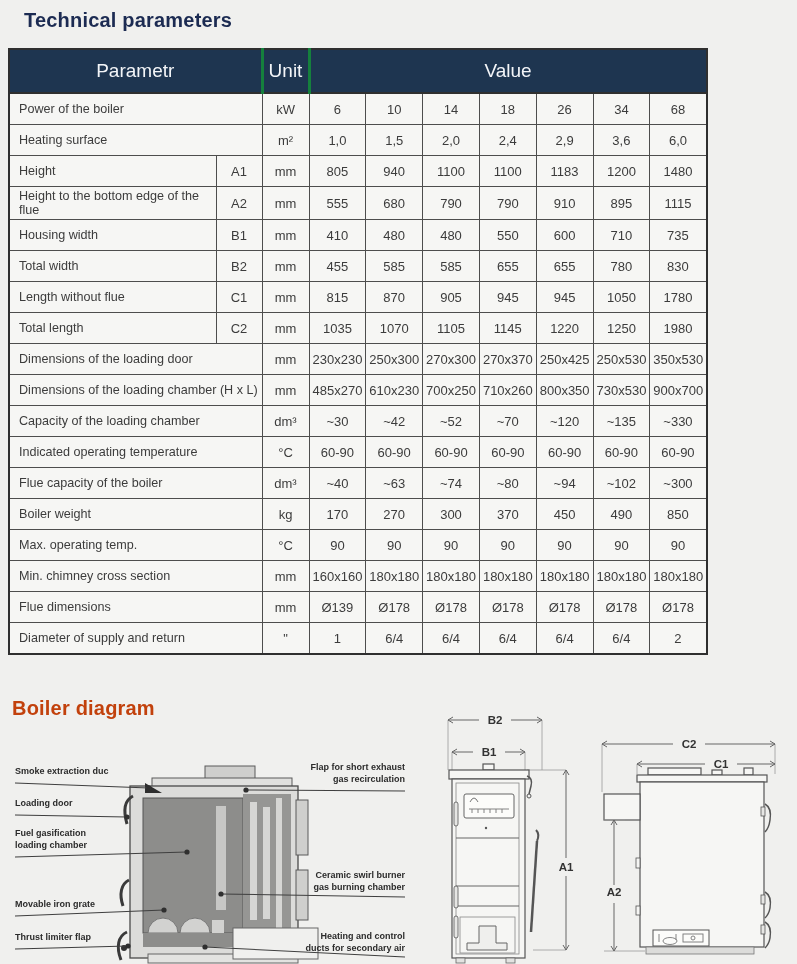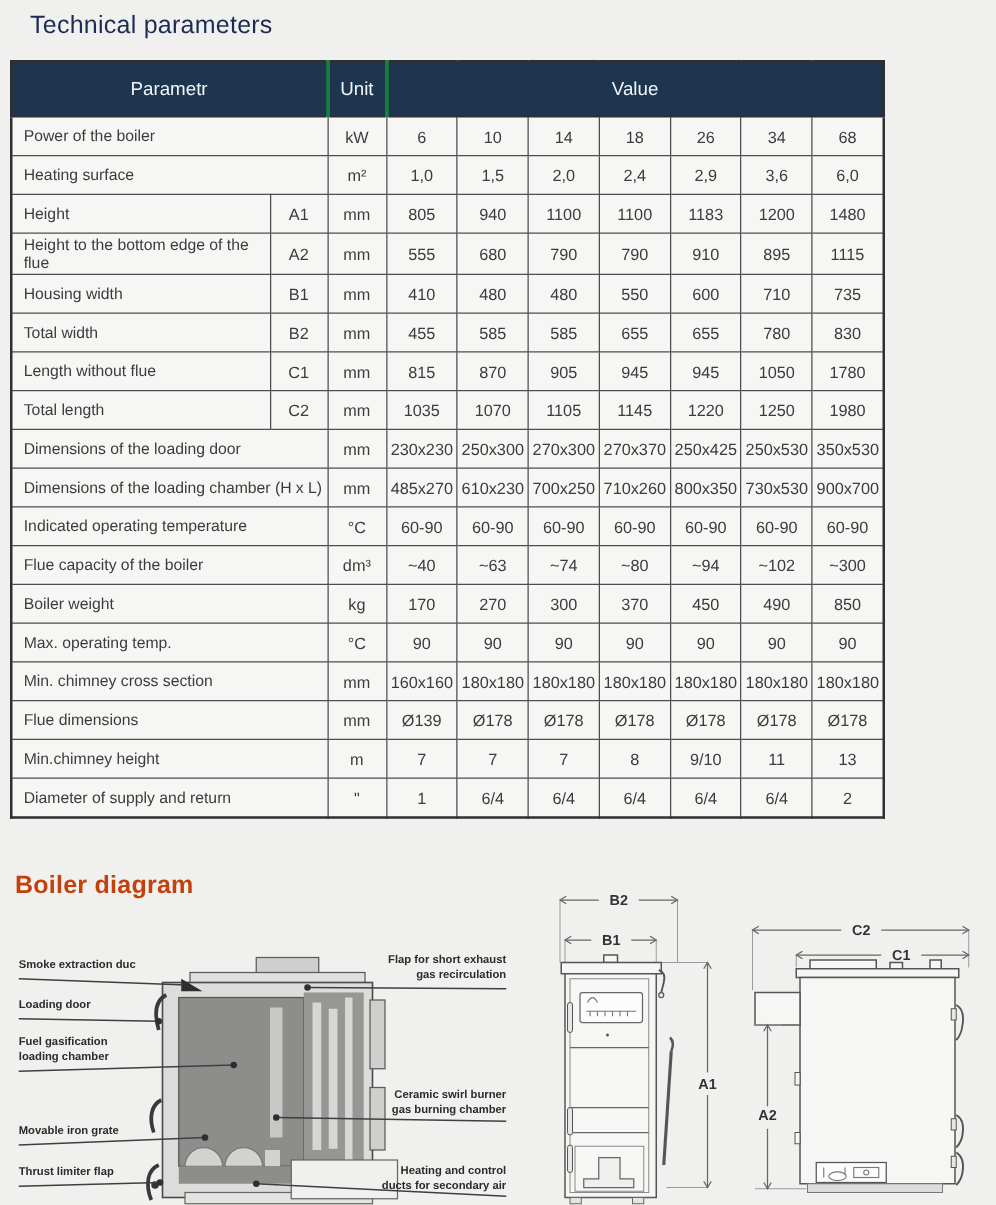--- a/index.html
+++ b/index.html
@@ -4,34 +4,34 @@
 <style>
   html,body { margin:0; padding:0; }
   body {
     width:797px; height:964px; position:relative;
     background:#f0f0ee;
     font-family:"Liberation Sans", sans-serif;
     color:#3c3c3c; overflow:hidden;
   }
   h1.sec-title {
     margin:0; position:absolute; left:24px; top:9px;
-    font-size:20px; font-weight:normal; color:#1c2b52; letter-spacing:.2px;
+    font-size:20px; font-weight:bold; color:#1c2b52; letter-spacing:.2px;
   }
   h2.sec-title2 {
     margin:0; position:absolute; left:12px; top:697px;
     font-size:20px; font-weight:bold; color:#c2410c; letter-spacing:.2px;
   }
   table.params {
     position:absolute; left:8px; top:48px;
     width:698px; border-collapse:collapse; table-layout:fixed;
     border:2px solid #2f2f2f; background:#f6f6f4;
   }
   table.params th {
     background:#1e3550; color:#f3f5f8; font-weight:normal;
-    font-size:15px; height:38px; border:1px solid #1e3550;
+    font-size:19px; height:38px; border:1px solid #1e3550;
     border-bottom:2px solid #2f2f2f; padding:2px 4px;
   }
   table.params th + th { border-left:3px solid #15803d; }
   table.params td {
     border:1px solid #4d4d4d; font-size:13px; text-align:center;
     height:26px; padding:2px 3px; color:#3c3c3c; background:#f6f6f4;
   }
   table.params td.param {
     text-align:left; padding-left:9px; font-size:12.6px;
   }
@@ -185,20 +185,32 @@
     <td>mm</td>
   <td>485x270</td>
         <td>610x230</td>
         <td>700x250</td>
         <td>710x260</td>
         <td>800x350</td>
         <td>730x530</td>
         <td>900x700</td>
       </tr>
       <tr>
+    <td class="param" colspan="2">Capacity of the loading chamber</td>
+
+    <td>dm³</td>
+  <td>~30</td>
+        <td>~42</td>
+        <td>~52</td>
+        <td>~70</td>
+        <td>~120</td>
+        <td>~135</td>
+        <td>~330</td>
+      </tr>
+      <tr>
     <td class="param" colspan="2">Indicated operating temperature</td>
 
     <td>°C</td>
   <td>60-90</td>
         <td>60-90</td>
         <td>60-90</td>
         <td>60-90</td>
         <td>60-90</td>
         <td>60-90</td>
         <td>60-90</td>
@@ -255,32 +267,20 @@
     <td class="param" colspan="2">Flue dimensions</td>
 
     <td>mm</td>
   <td>Ø139</td>
         <td>Ø178</td>
         <td>Ø178</td>
         <td>Ø178</td>
         <td>Ø178</td>
         <td>Ø178</td>
         <td>Ø178</td>
-      </tr>
-      <tr>
-    <td class="param" colspan="2">Min.chimney height</td>
-
-    <td>m</td>
-  <td>7</td>
-        <td>7</td>
-        <td>7</td>
-        <td>8</td>
-        <td>9/10</td>
-        <td>11</td>
-        <td>13</td>
       </tr>
       <tr>
     <td class="param" colspan="2">Diameter of supply and return</td>
 
     <td>"</td>
   <td>1</td>
         <td>6/4</td>
         <td>6/4</td>
         <td>6/4</td>
         <td>6/4</td>

